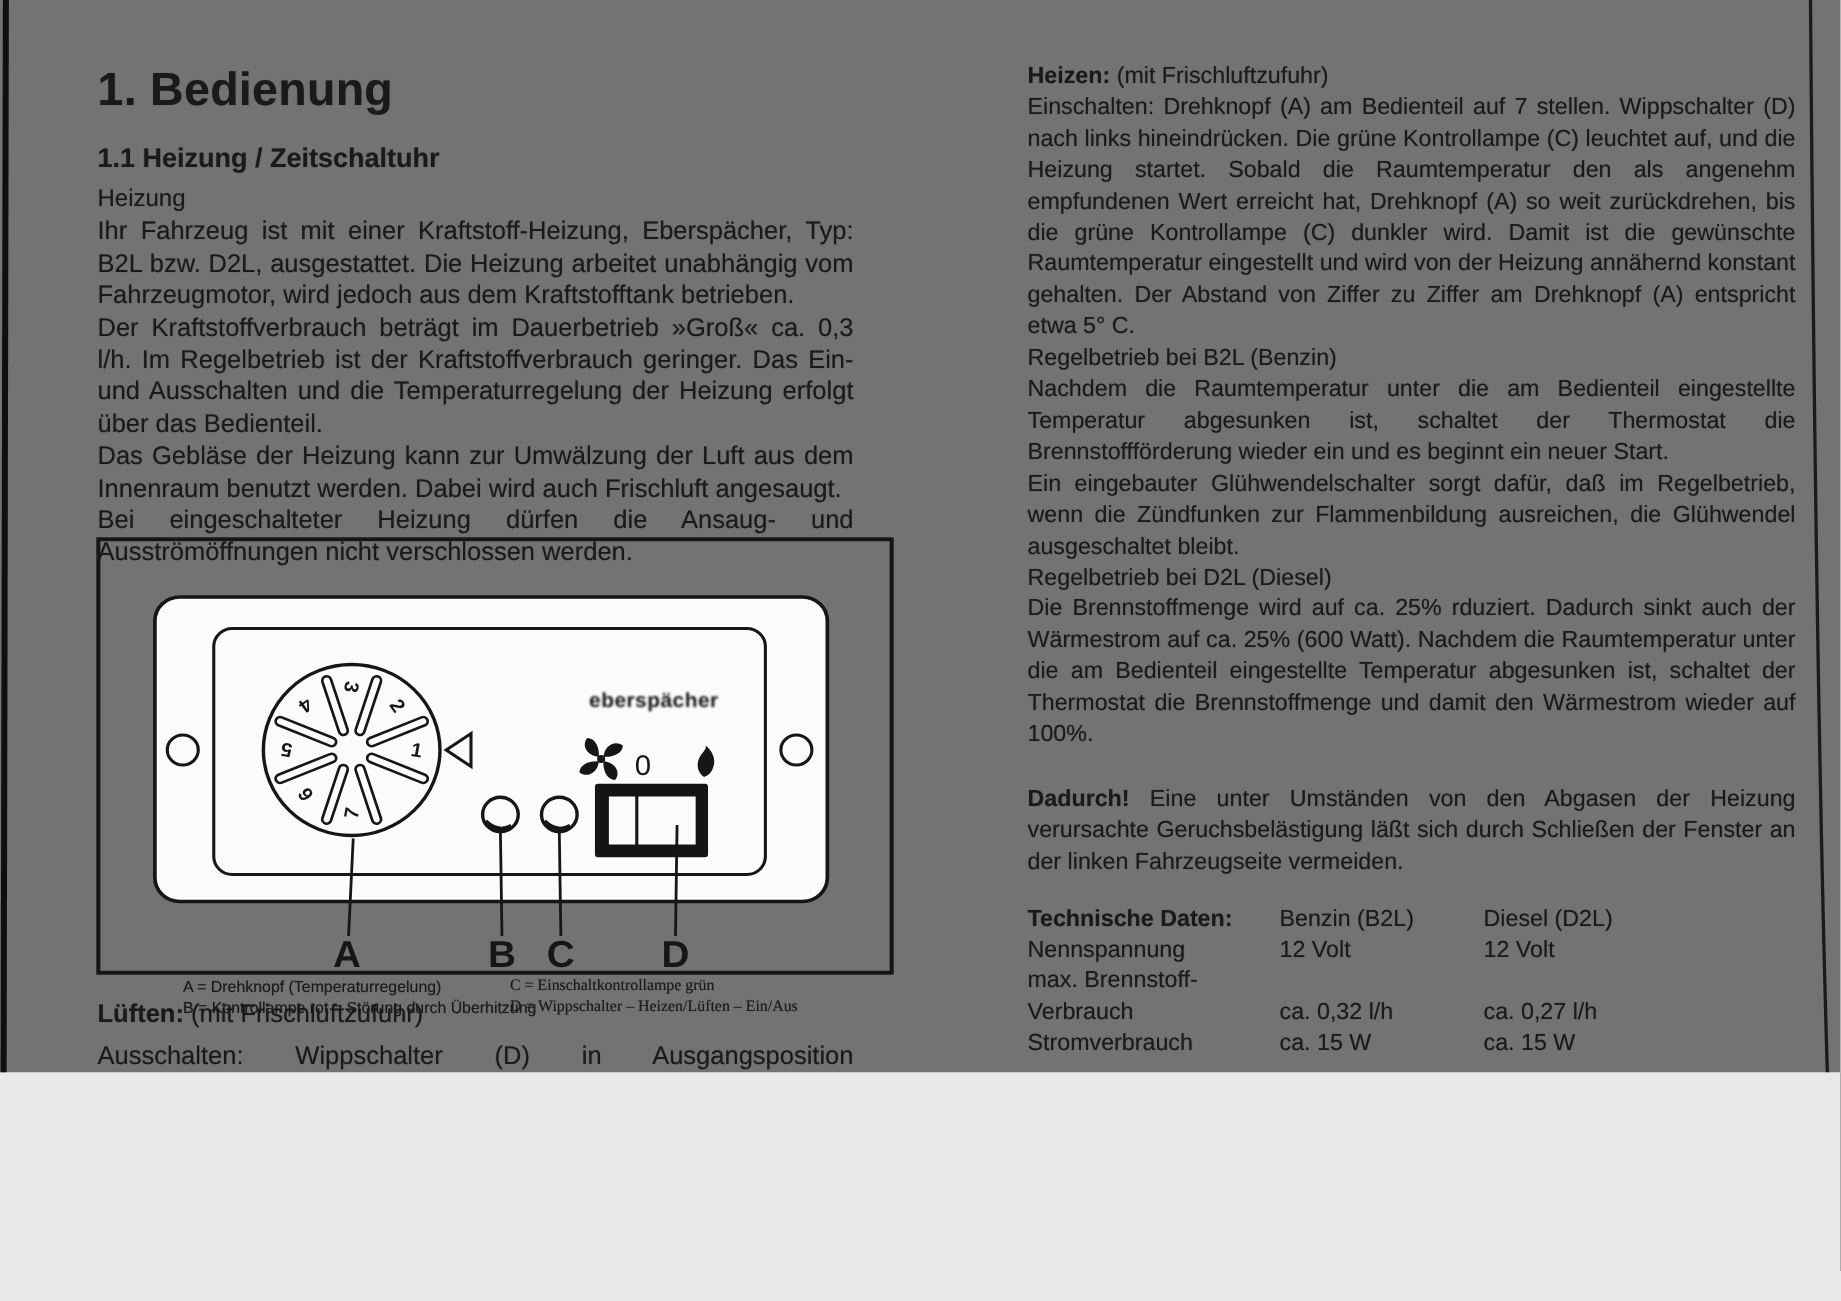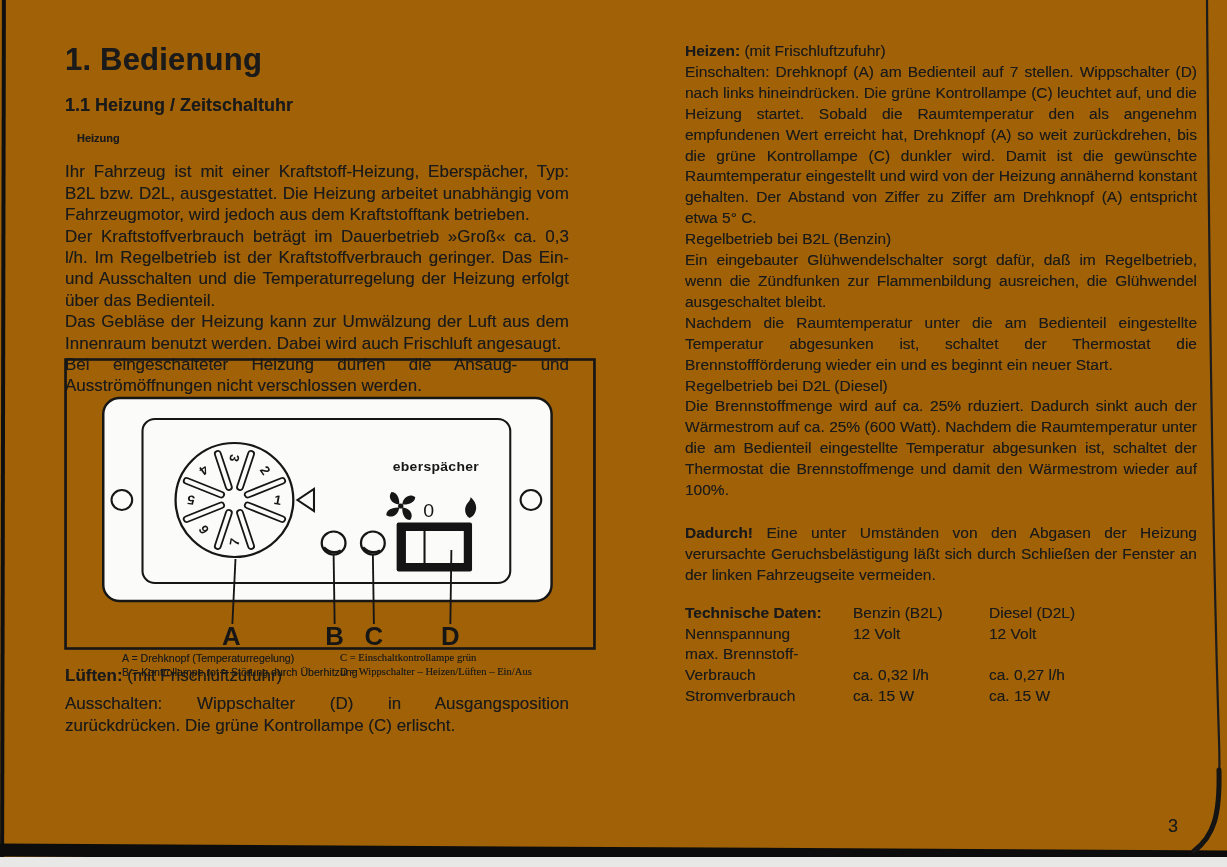--- a/index.html
+++ b/index.html
@@ -1,28 +1,28 @@
 <!DOCTYPE html>
 <html lang="de"><head>
 <meta charset="utf-8">
 <style>
   html,body{margin:0;padding:0;background:#e8e8e6;}
   .page{
-    position:relative;width:1227px;height:857px;overflow:hidden;
-    background:#a16207;color:#1a1a1a;
+    position:relative;width:1227px;height:715px;overflow:hidden;
+    background:#737373;color:#1a1a1a;
     font-family:"Liberation Sans", sans-serif;
   }
   .page *{box-sizing:border-box;}
   .txt{ text-shadow:0 0 0.55px rgba(25,25,25,0.5); }
 
   
   .col-left{position:absolute;left:65px;top:42px;width:504px;}
   h1.title{font-size:31px;font-weight:bold;margin:0 0 17px 0;letter-spacing:0.2px;}
   h2.subtitle{font-size:18px;font-weight:bold;margin:0 0 6px 0;}
-  h3.lead{font-size:11px;font-weight:bold;margin:12px;line-height:21.4px;}
+  h3.lead{font-size:16px;font-weight:normal;margin:0;line-height:21.4px;}
   p.body-text{font-size:17px;line-height:21.4px;margin:0;text-align:justify;}
   .b{font-weight:bold;}
 
   
   .figure-wrap{position:absolute;left:64px;top:358px;width:532px;height:292px;}
   .figure-caption{position:absolute;left:122px;top:651px;width:478px;font-size:10.6px;line-height:14px;}
   .cap-col{position:absolute;top:0;white-space:nowrap;}
   .cap-col.c1{left:0;}
   .cap-col.c2{left:218px;font-family:Liberation Serif, serif;}
 
@@ -175,22 +175,22 @@
 
   <div class="lueften-block txt">
     <p class="body-text"><span class="b">Lüften:</span><span> (mit Frischluftzufuhr)</span></p>
     <p class="body-text">Ausschalten: Wippschalter (D) in Ausgangsposition zurückdrücken. Die grüne Kontrollampe (C) erlischt.</p>
   </div>
 
   <div class="col-right txt">
     <p class="body-text"><span class="b">Heizen:</span><span> (mit Frischluftzufuhr)</span></p>
     <p class="body-text">Einschalten: Drehknopf (A) am Bedienteil auf 7 stellen. Wippschalter (D) nach links hineindrücken. Die grüne Kontrollampe (C) leuchtet auf, und die Heizung startet. Sobald die Raumtemperatur den als angenehm empfundenen Wert erreicht hat, Drehknopf (A) so weit zurückdrehen, bis die grüne Kontrollampe (C) dunkler wird. Damit ist die gewünschte Raumtemperatur eingestellt und wird von der Heizung annähernd konstant gehalten. Der Abstand von Ziffer zu Ziffer am Drehknopf (A) entspricht etwa 5° C.</p>
     <p class="body-text">Regelbetrieb bei B2L (Benzin)</p>
+    <p class="body-text">Nachdem die Raumtemperatur unter die am Bedienteil eingestellte Temperatur abgesunken ist, schaltet der Thermostat die Brennstoffförderung wieder ein und es beginnt ein neuer Start.</p>
     <p class="body-text">Ein eingebauter Glühwendelschalter sorgt dafür, daß im Regelbetrieb, wenn die Zündfunken zur Flammenbildung ausreichen, die Glühwendel ausgeschaltet bleibt.</p>
-    <p class="body-text">Nachdem die Raumtemperatur unter die am Bedienteil eingestellte Temperatur abgesunken ist, schaltet der Thermostat die Brennstoffförderung wieder ein und es beginnt ein neuer Start.</p>
     <p class="body-text">Regelbetrieb bei D2L (Diesel)</p>
     <p class="body-text">Die Brennstoffmenge wird auf ca. 25% rduziert. Dadurch sinkt auch der Wärmestrom auf ca. 25% (600 Watt). Nachdem die Raumtemperatur unter die am Bedienteil eingestellte Temperatur abgesunken ist, schaltet der Thermostat die Brennstoffmenge und damit den Wärmestrom wieder auf 100%.</p>
 
     <p class="body-text achtung"><span class="b">Dadurch!</span><span> Eine unter Umständen von den Abgasen der Heizung verursachte Geruchsbelästigung läßt sich durch Schließen der Fenster an der linken Fahrzeugseite vermeiden.</span></p>
 
     <div class="tech-table">
       <span class="b">Technische Daten:</span>
       <span>Benzin (B2L)</span>
       <span>Diesel (D2L)</span>
 

